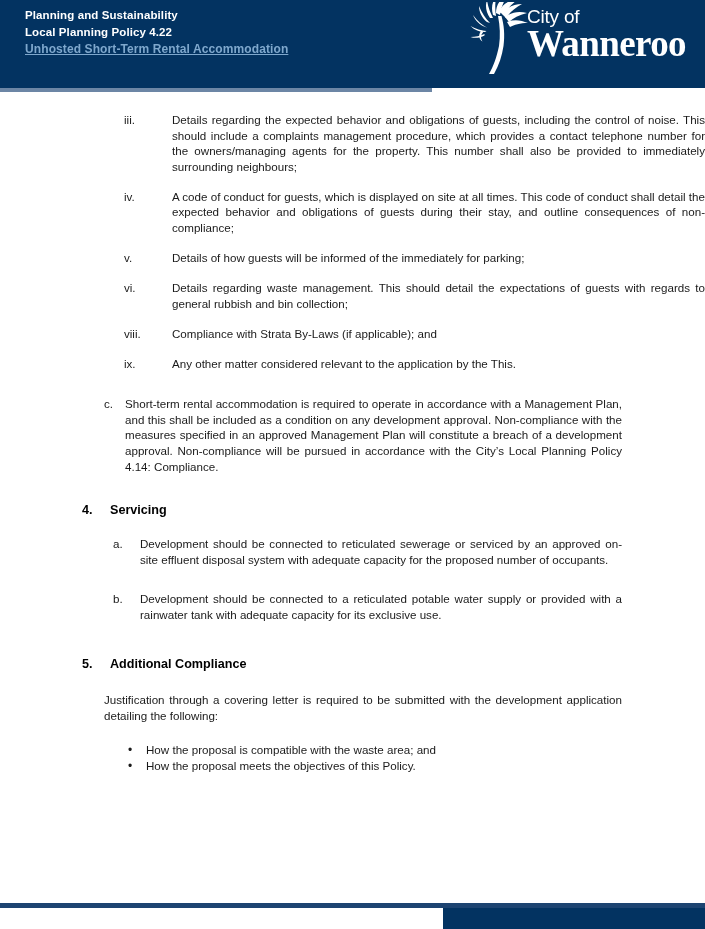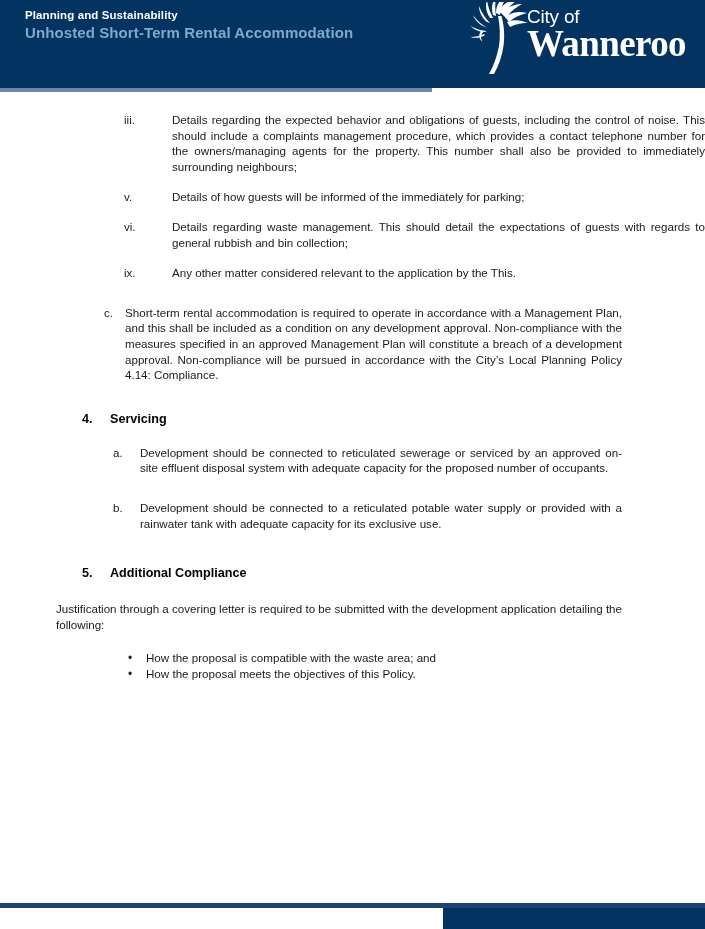--- a/index.html
+++ b/index.html
@@ -33,21 +33,21 @@
     top: 7px;
   }
   .header-line {
     font-size: 11.5px;
     font-weight: bold;
     line-height: 16.5px;
     letter-spacing: 0.1px;
     white-space: nowrap;
   }
   .header-line.white { color: #ffffff; }
-  .header-line.accent { color: #7fa8cd; font-size: 15px; line-height: 18px; }
+  .header-line.accent { color: #7fa8cd; font-size: 12px; line-height: 18px; text-decoration: underline; }
 
   .header-understrip {
     position: absolute;
     left: 0;
     top: 88px;
     width: 432px;
     height: 4px;
     background: #6c86a5;
   }
 
@@ -148,21 +148,21 @@
     line-height: 16px;
   }
   .section-heading .num {
     position: absolute;
     left: 0;
     top: 0;
     width: 20px;
   }
 
   .plain-para {
-    margin-left: 56px;
+    margin-left: 104px;
     margin-right: 83px;
   }
 
   .bullet-list {
     margin-left: 128px;
     margin-right: 83px;
   }
   .bullet-row {
     position: relative;
     padding-left: 18px;
@@ -202,20 +202,21 @@
     background: #033361;
   }
 </style>
 </head>
 <body>
 
 <div class="header">
 
   <div class="header-titles">
     <div class="header-line white">Planning and Sustainability</div>
+    <div class="header-line white">Local Planning Policy 4.22</div>
     <div class="header-line accent">Unhosted Short-Term Rental Accommodation</div>
   </div>
 
   <div class="logo">
     <svg class="logo-emblem" viewBox="0 0 66 72" aria-hidden="true">
       <g fill="#ffffff">
         <path d="M30 10 C33 2 40 -2 48 -2 C42 3 38 7 35 13 Z"></path>
         <path d="M27 11 C27 3 31 -3 38 -6 C34 1 32 6 31 13 Z"></path>
         <path d="M33 12 C38 5 45 2 53 2 C46 6 41 10 37 16 Z"></path>
         <path d="M36 15 C43 10 50 9 58 11 C50 13 44 16 40 20 Z"></path>
@@ -242,32 +243,40 @@
 
   <div class="sp-24"></div>
 
   <div>
 
     <div class="roman-item doc-text">
       <span class="marker">iii.</span>
       <span>Details regarding the expected behavior and obligations of guests, including the control of noise. This should include a complaints management procedure, which provides a contact telephone number for the owners/managing agents for the property. This number shall also be provided to immediately surrounding neighbours;</span>
     </div>
 
+    <div class="roman-item doc-text">
+      <span class="marker">iv.</span>
+      <span>A code of conduct for guests, which is displayed on site at all times. This code of conduct shall detail the expected behavior and obligations of guests during their stay, and outline consequences of non-compliance;</span>
+    </div>
 
     <div class="roman-item doc-text last-line-nojustify">
       <span class="marker">v.</span>
       <span>Details of how guests will be informed of the immediately for parking;</span>
     </div>
 
     <div class="roman-item doc-text">
       <span class="marker">vi.</span>
       <span>Details regarding waste management. This should detail the expectations of guests with regards to general rubbish and bin collection;</span>
     </div>
 
 
+    <div class="roman-item doc-text last-line-nojustify">
+      <span class="marker">viii.</span>
+      <span>Compliance with Strata By-Laws (if applicable); and</span>
+    </div>
 
     <div class="roman-item doc-text last-line-nojustify">
       <span class="marker">ix.</span>
       <span>Any other matter considered relevant to the application by the This.</span>
     </div>
   </div>
 
   <div class="sp-10"></div>
 
   <div class="letter-item doc-text">

